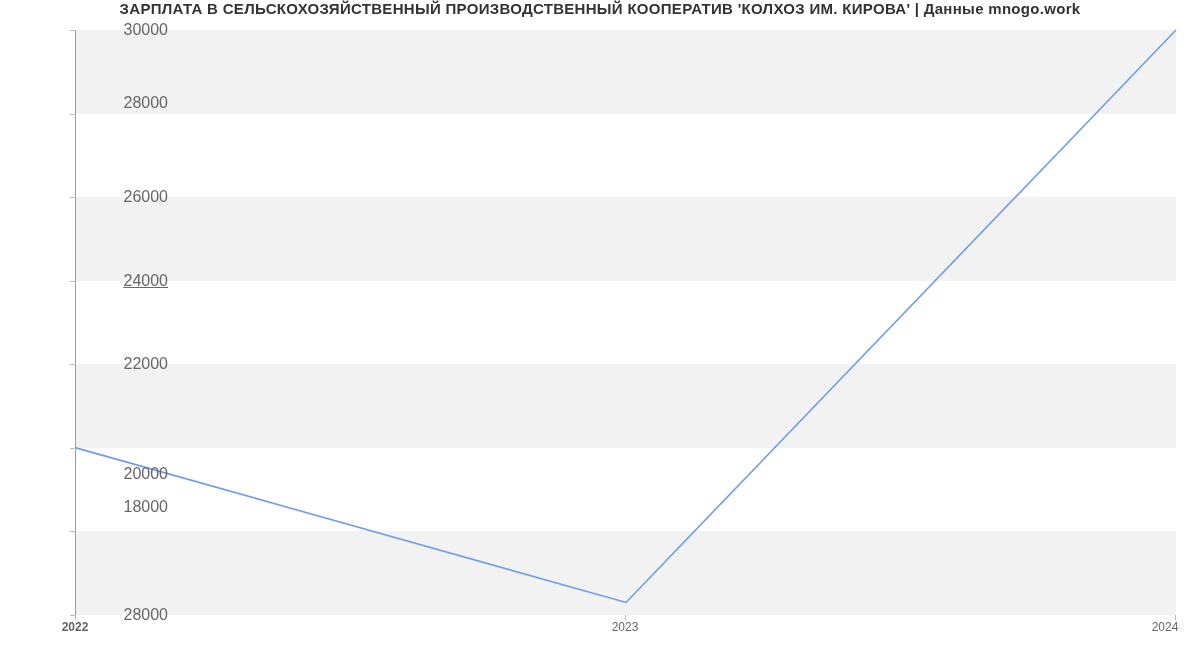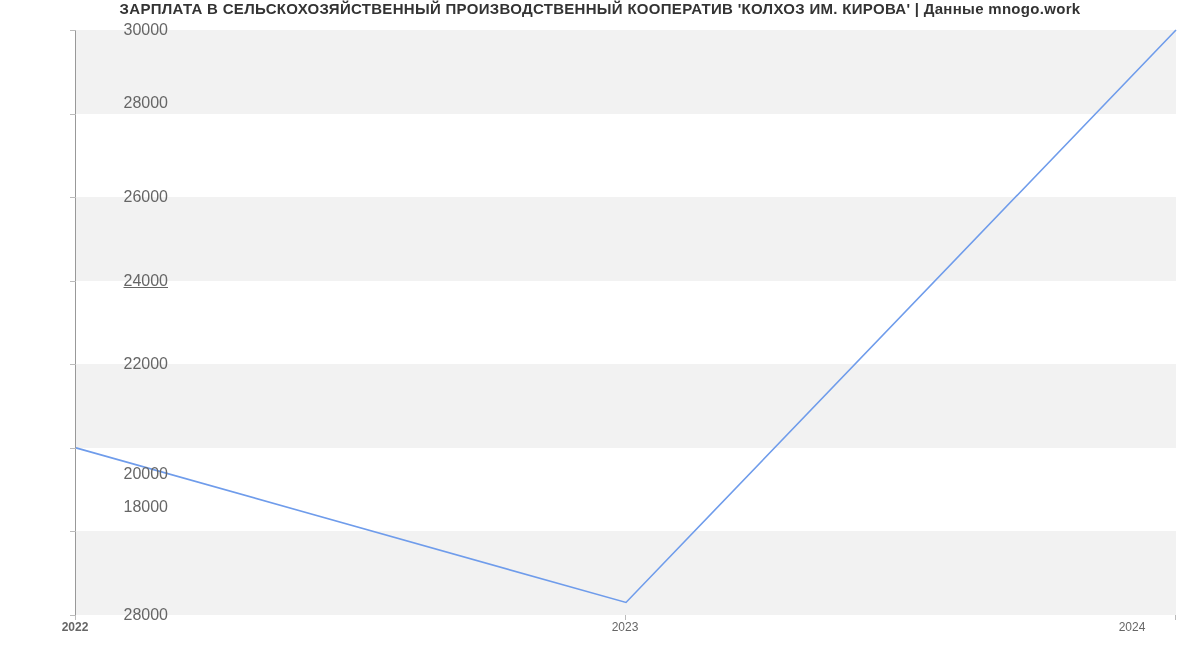--- a/index.html
+++ b/index.html
@@ -113,14 +113,14 @@
 <div class="y-tick-label" style="top: 447.857px; margin-top: 26px;">20000</div>
 <div class="y-tick-label" style="top: 364.286px;">22000</div>
 <div class="y-tick-label" style="top: 280.714px; text-decoration: underline;">24000</div>
 <div class="y-tick-label" style="top: 197.143px;">26000</div>
 <div class="y-tick-label" style="top: 103px;">28000</div>
 <div class="y-tick-label" style="top: 30px;">30000</div>
 <div class="x-tick-label" style="left: 75px; font-weight: bold;">2022</div>
 <div class="x-tick-line" style="left: 75px;"></div>
 <div class="x-tick-label" style="left: 625px;">2023</div>
 <div class="x-tick-line" style="left: 625px;"></div>
-<div class="x-tick-label" style="left: 1132px;">2024</div>
+<div class="x-tick-label" style="left: 1165px;">2024</div>
 <div class="x-tick-line" style="left: 1175px;"></div>
 
 </body></html>

